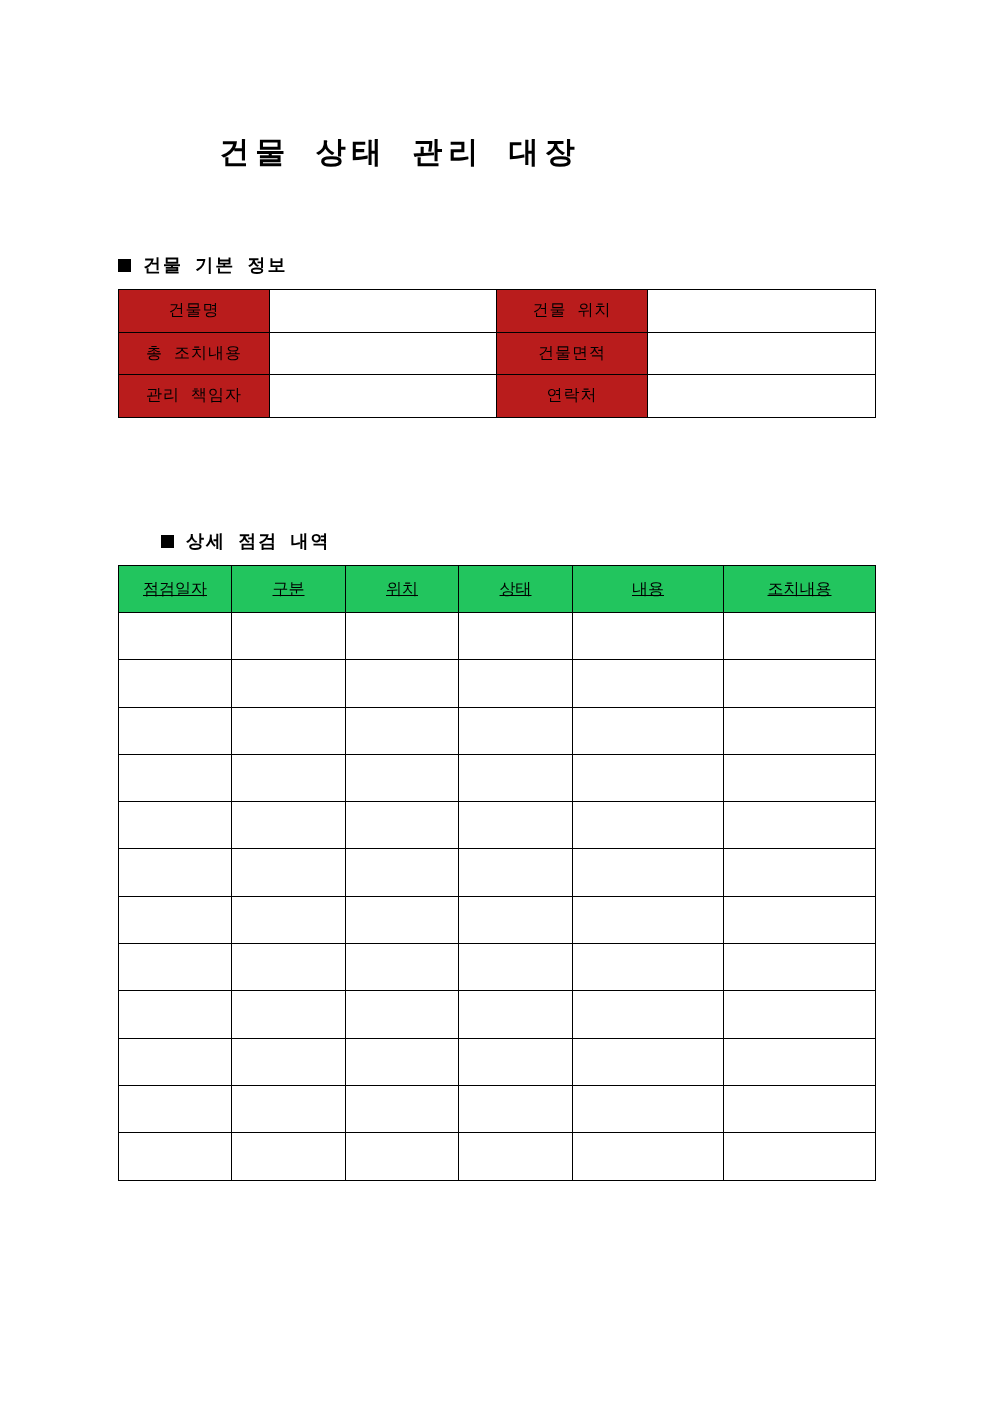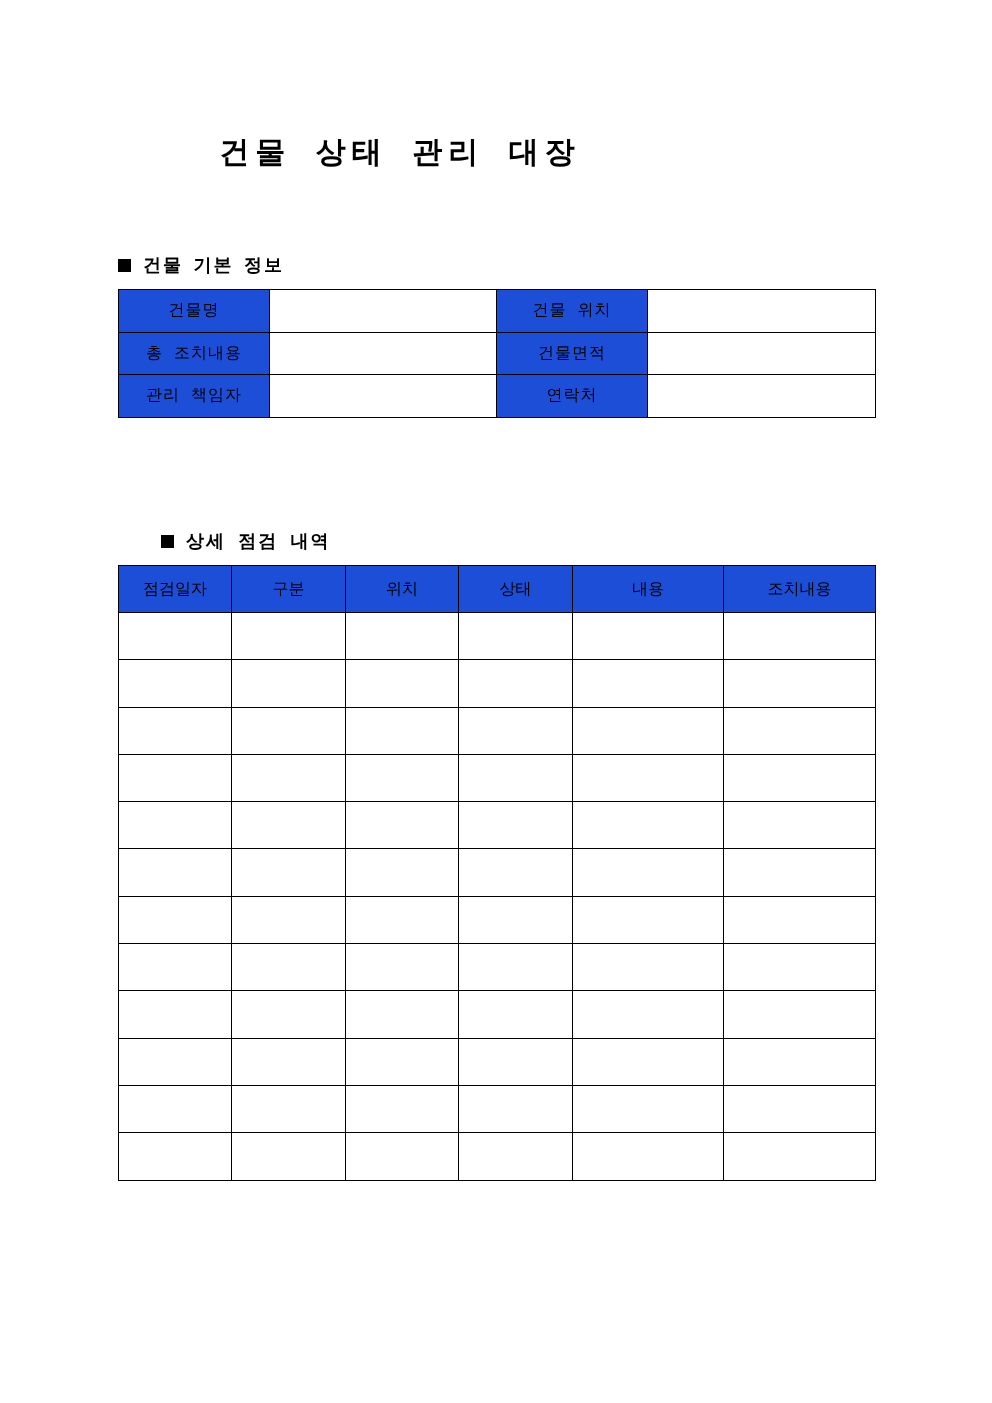--- a/index.html
+++ b/index.html
@@ -52,40 +52,40 @@
     }
     td, th {
       border: 1.5px solid #000;
       padding: 0;
       font-weight: normal;
       font-size: 16px;
       text-align: center;
       vertical-align: middle;
     }
     .label-cell {
-      background: #1d4ed8;
+      background: #b91c1c;
       letter-spacing: 1px;
       word-spacing: 5px;
     }
     .value-cell {
       background: #ffffff;
     }
     #info-table { top: 289px; }
     #info-table tr { height: 42.5px; }
     #detail-table { top: 565px; }
     #detail-table thead tr { height: 47px; }
     #detail-table tbody tr { height: 47.3px; }
-    #detail-table th { background: #1d4ed8; }
+    #detail-table th { background: #22c55e; text-decoration: underline; }
   </style>
 </head>
 <body>
 
 <div class="page-title">건물 상태 관리 대장</div>
 
-<div class="section-heading" style="top:253px;font-family:Liberation Serif, serif;">
+<div class="section-heading" style="top:253px;">
   <span class="bullet"></span>
   <span>건물 기본 정보</span>
 </div>
 
 <table id="info-table">
   <colgroup>
     <col style="width:151px">
     <col style="width:227px">
     <col style="width:151px">
     <col style="width:228px">

